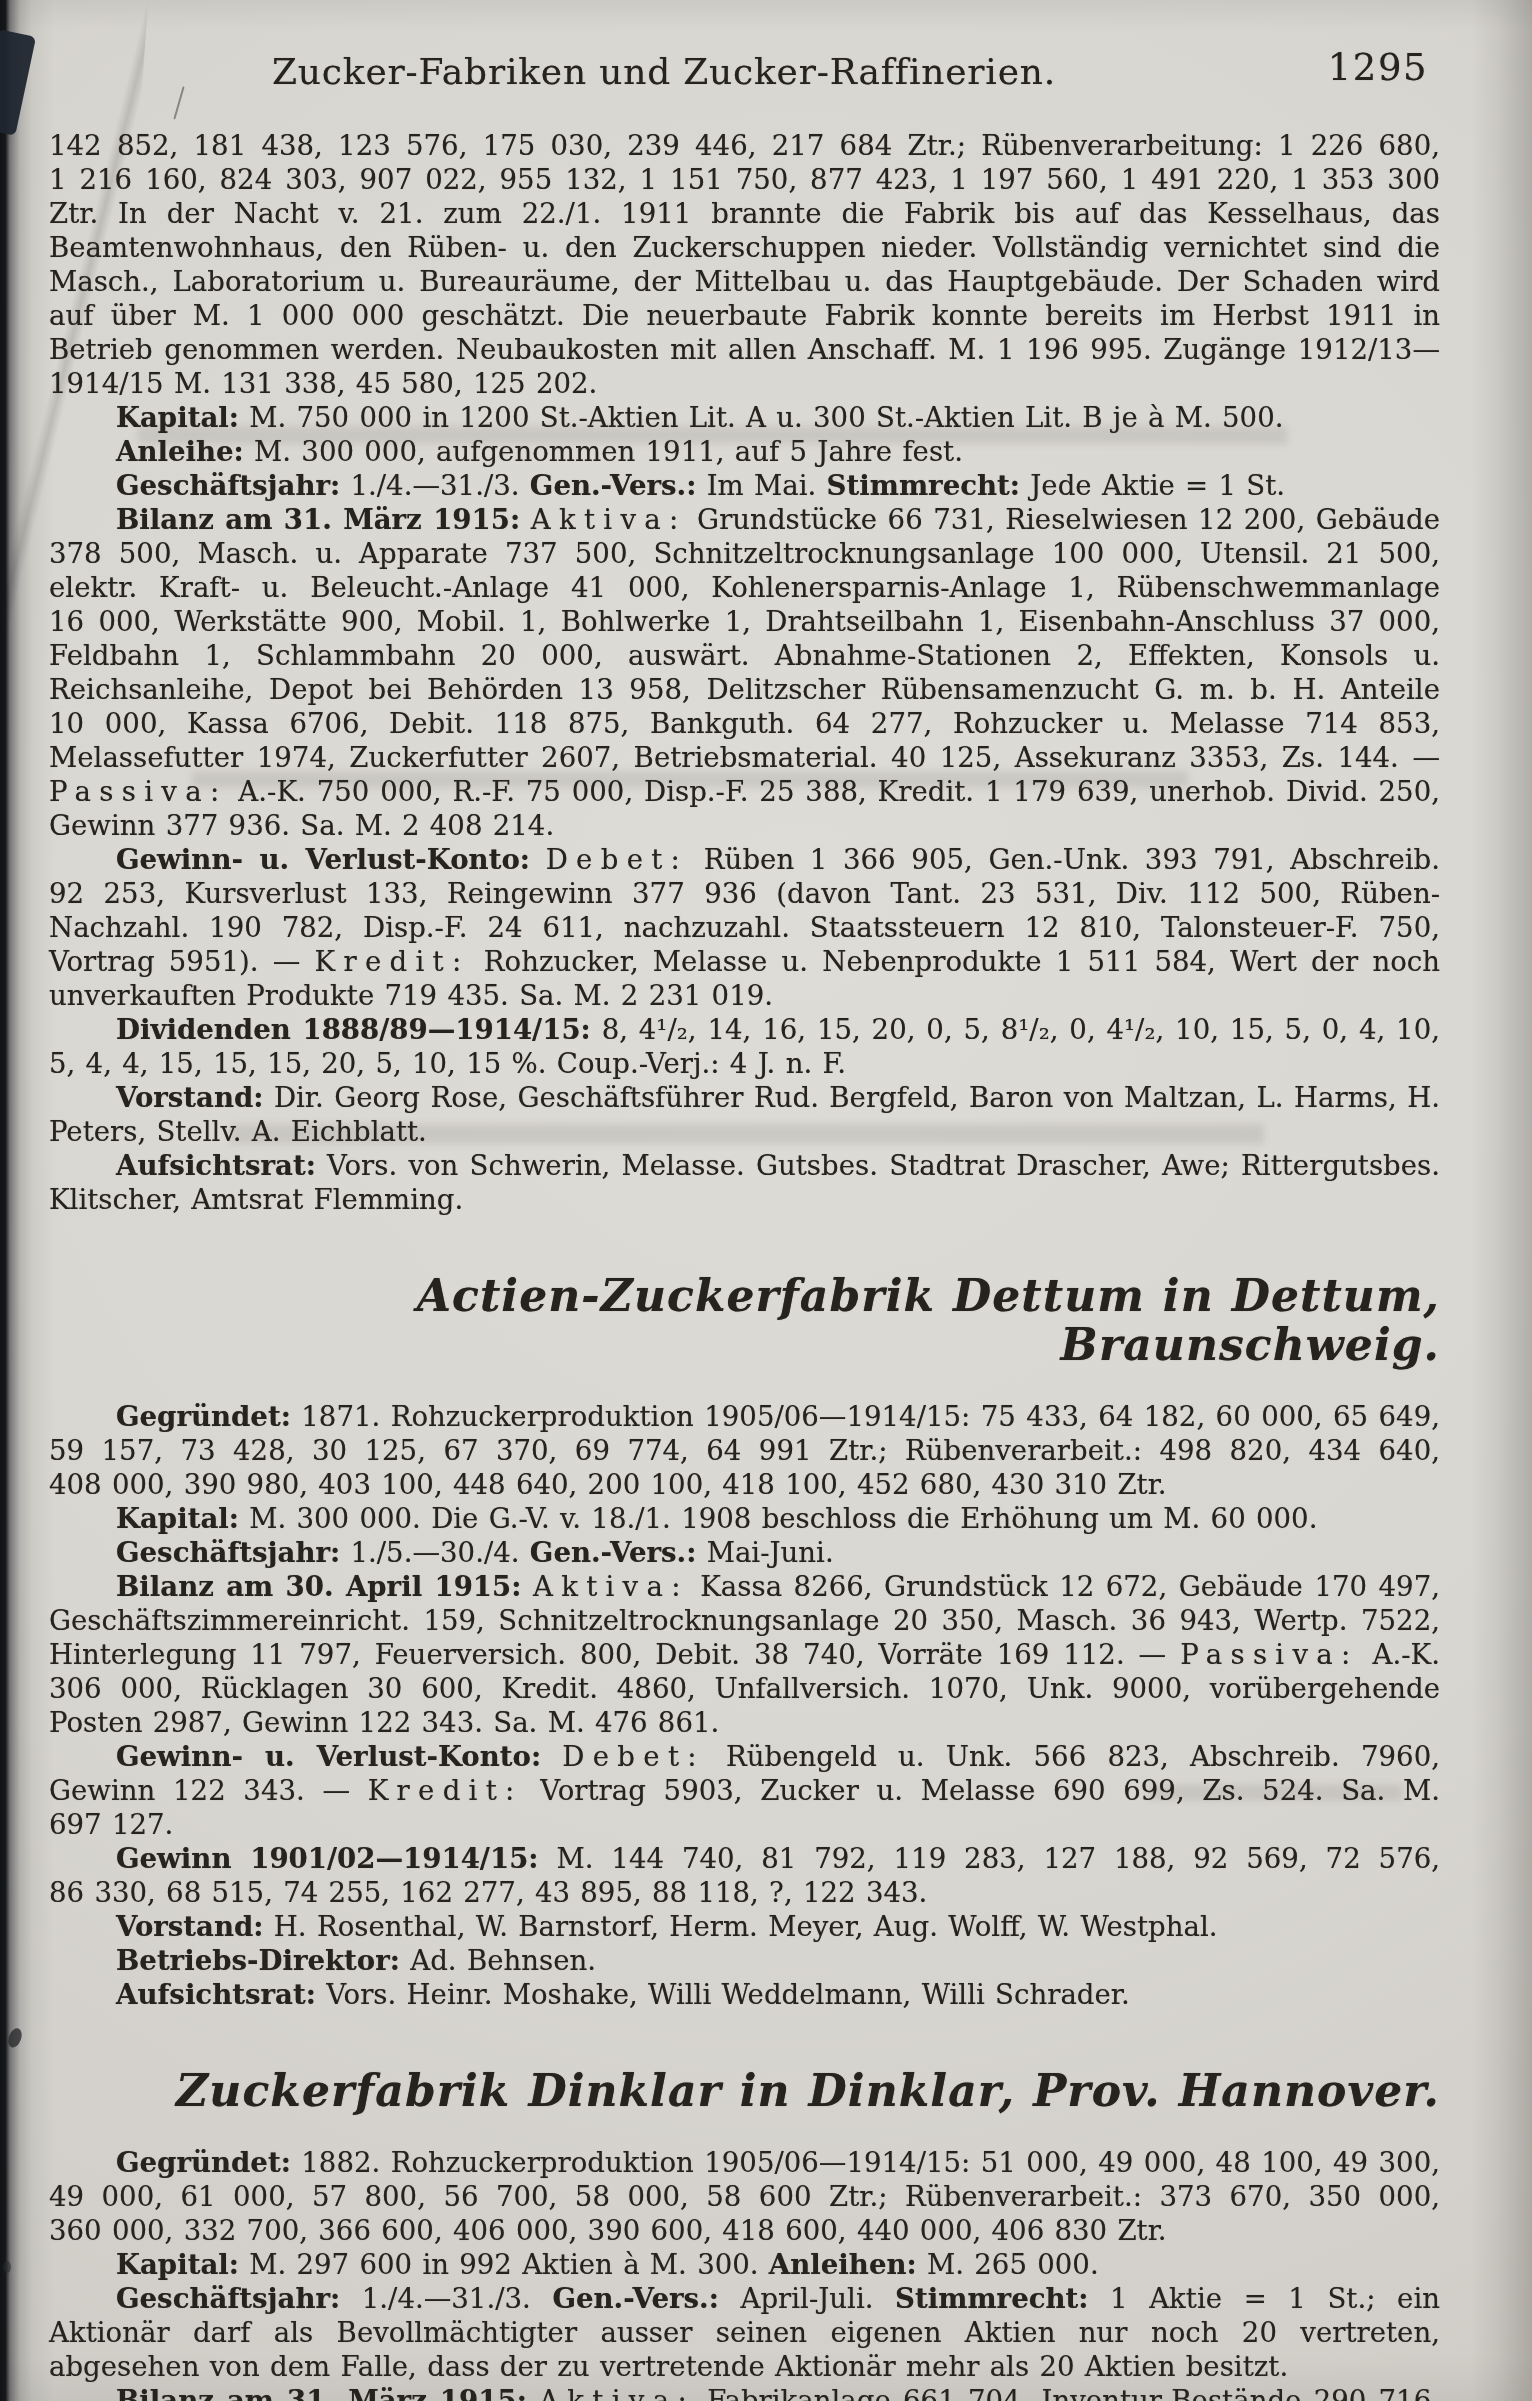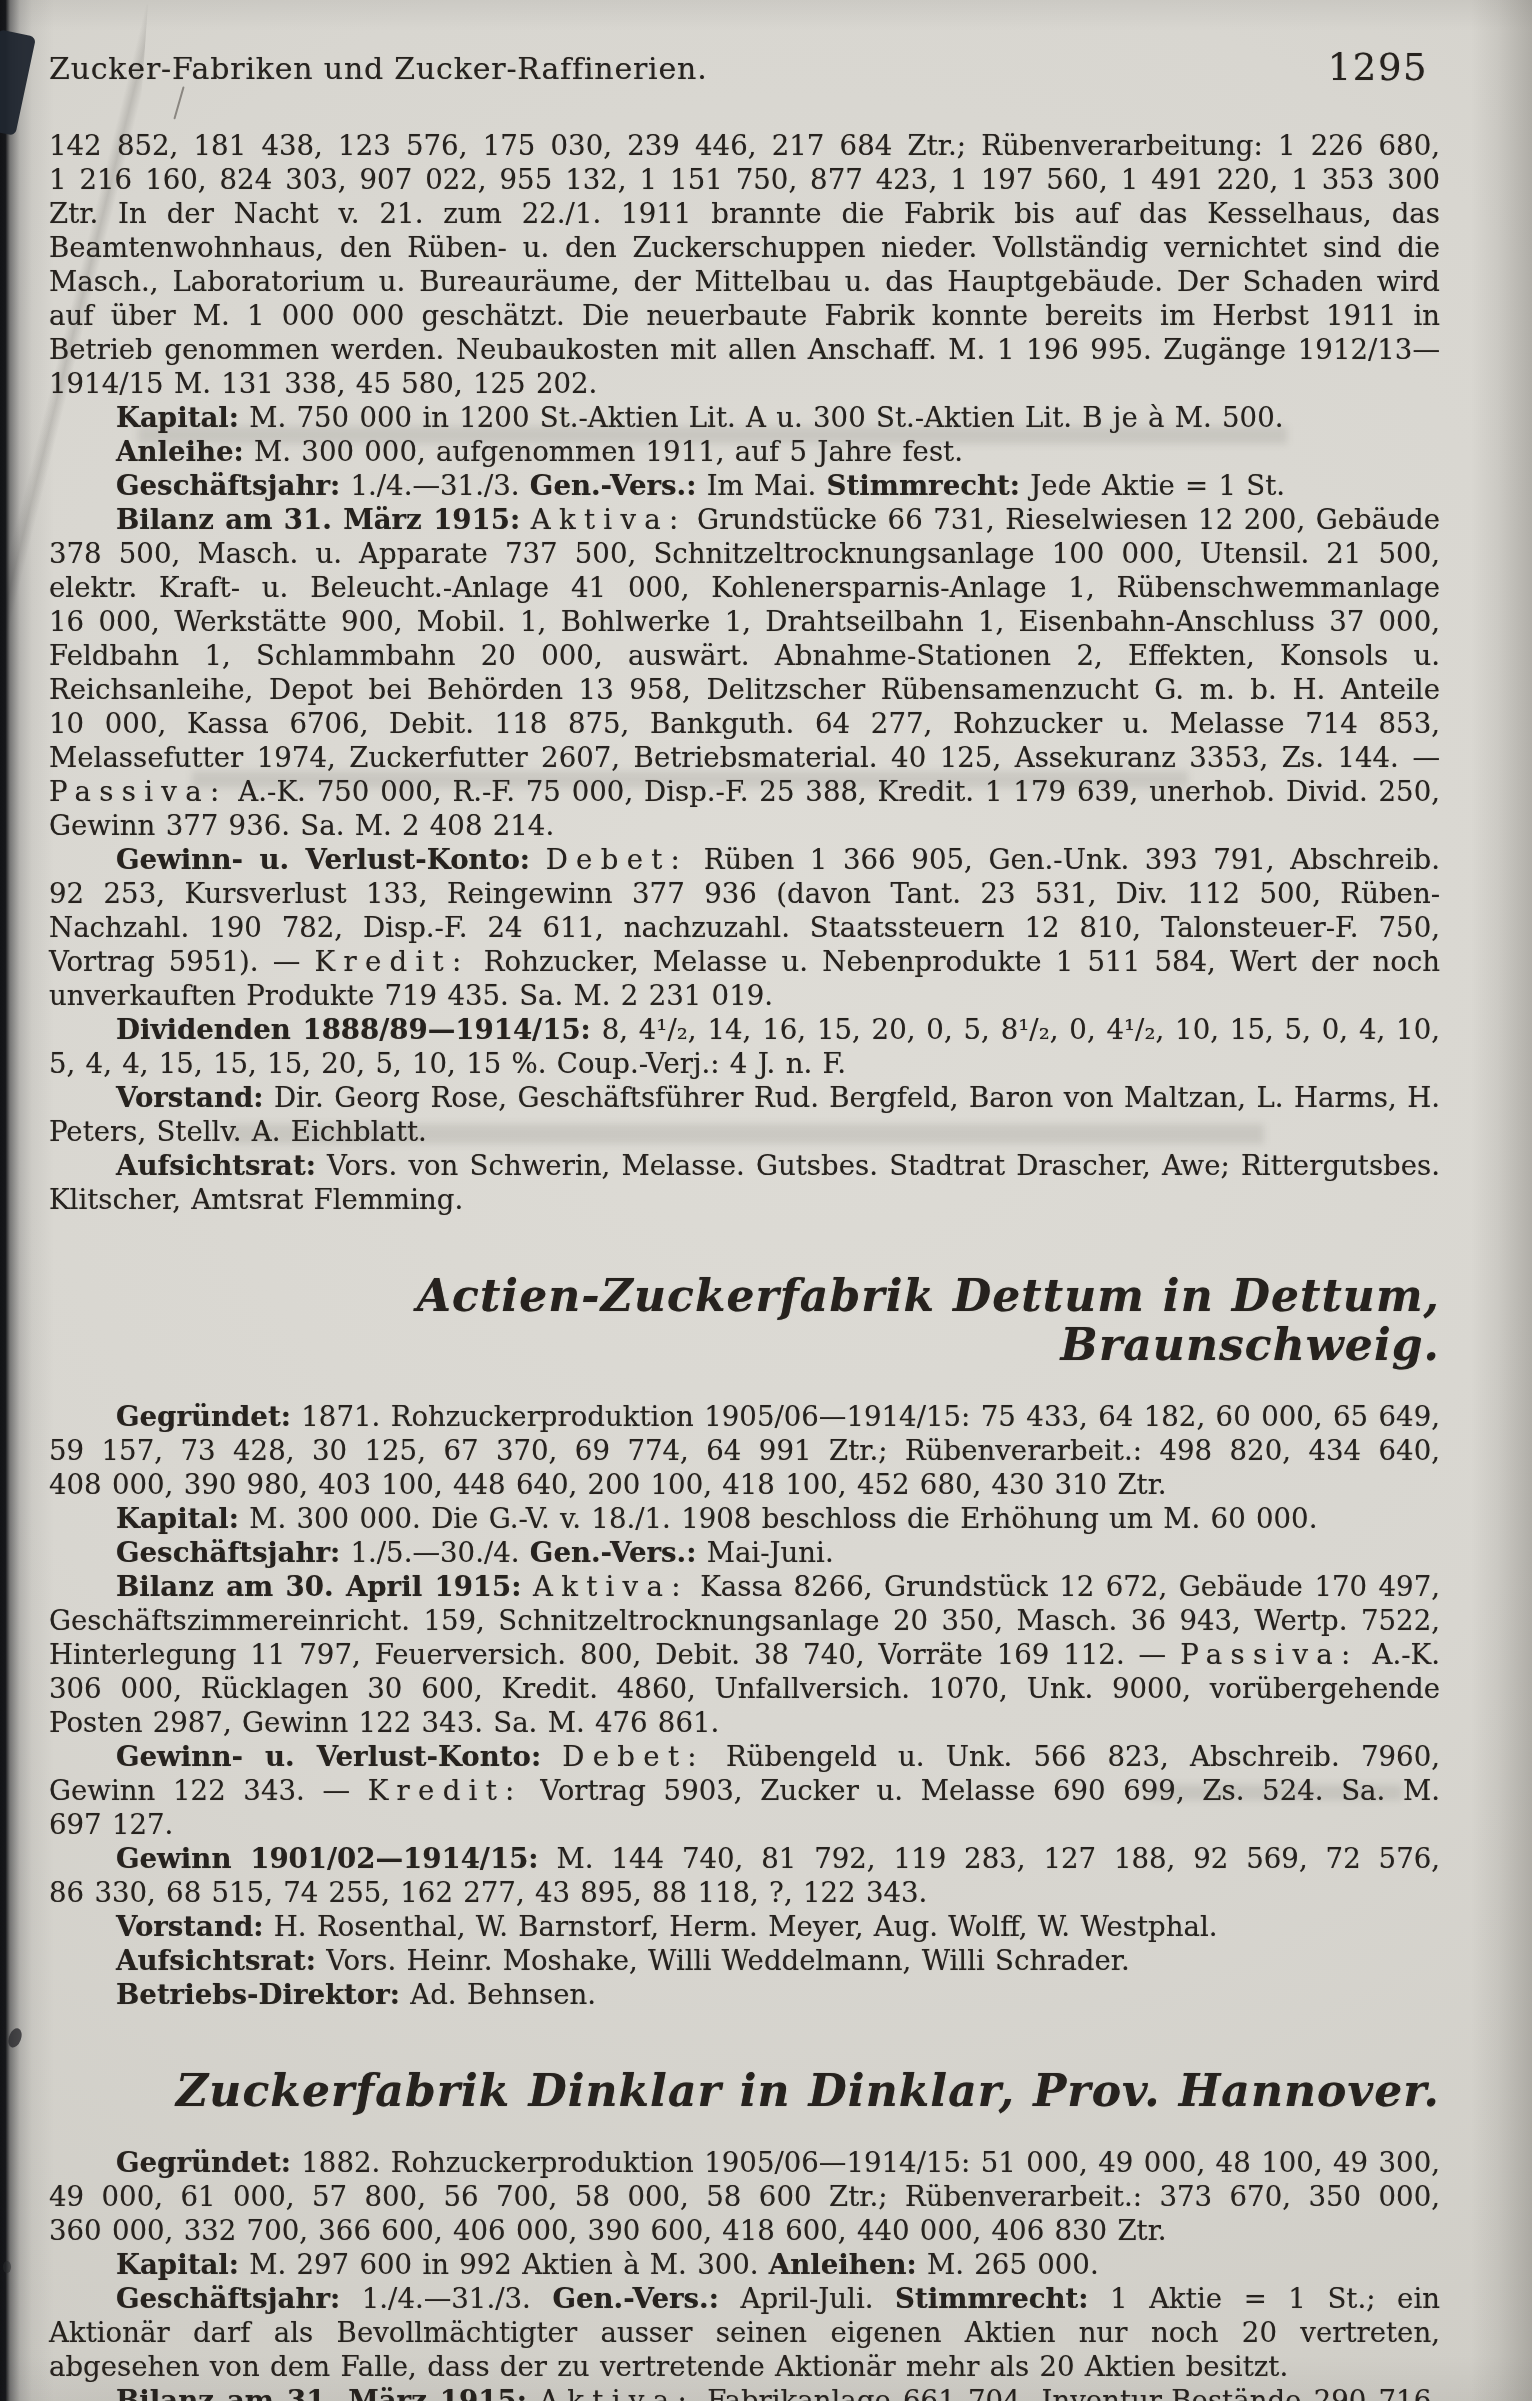--- a/index.html
+++ b/index.html
@@ -47,22 +47,22 @@
   .smudge-1{left:138px;top:426px;width:1149px;height:18.4px;}
   .smudge-2{left:192px;top:771px;width:996px;height:17px;}
   .smudge-3{left:230px;top:1124px;width:1034px;height:20px;}
   .smudge-4{left:1149px;top:1785px;width:253px;height:15.3px;}
 
   .running-head{
     position:absolute;left:49px;width:1391px;top:51px;z-index:5;
     height:46px;
   }
   .running-title{
-    position:absolute;left:0;right:161px;
-    font-size:30px;color:#26221e;letter-spacing:0.8px;
+    position:absolute;left:0;right:161px;text-align:center;
+    font-size:36px;color:#26221e;letter-spacing:0.8px;
     text-shadow:0 0 0.8px rgba(40,36,32,.5);
   }
   .page-number{
     position:absolute;right:12px;top:-4.6px;
     font-size:37px;color:#26221e;letter-spacing:1.5px;
     text-shadow:0 0 0.8px rgba(40,36,32,.5);
   }
 
   .content{
     position:absolute;left:49px;width:1391px;top:109px;z-index:5;
@@ -112,22 +112,22 @@
       </section>
       <section>
         <h2 class="section-heading">Actien-Zuckerfabrik Dettum in Dettum, Braunschweig.</h2>
         <p class="para"><span class="run-b">Gegründet:</span><span> 1871.  Rohzuckerproduktion 1905/06—1914/15: 75&nbsp;433, 64&nbsp;182, 60&nbsp;000, 65&nbsp;649, 59&nbsp;157, 73&nbsp;428, 30&nbsp;125, 67&nbsp;370, 69&nbsp;774, 64&nbsp;991 Ztr.; Rübenverarbeit.: 498&nbsp;820, 434&nbsp;640, 408&nbsp;000, 390&nbsp;980, 403&nbsp;100, 448&nbsp;640, 200&nbsp;100, 418&nbsp;100, 452&nbsp;680, 430&nbsp;310 Ztr.</span></p>
         <p class="para"><span class="run-b">Kapital:</span><span> M. 300&nbsp;000.  Die G.-V. v. 18./1. 1908 beschloss die Erhöhung um M. 60&nbsp;000.</span></p>
         <p class="para"><span class="run-b">Geschäftsjahr:</span><span> 1./5.—30./4.  </span><span class="run-b">Gen.-Vers.:</span><span> Mai-Juni.</span></p>
         <p class="para"><span class="run-b">Bilanz am 30. April 1915:</span><span> </span><span class="run-g">Aktiva:</span><span> Kassa 8266, Grundstück 12&nbsp;672, Gebäude 170&nbsp;497, Geschäftszimmereinricht. 159, Schnitzeltrocknungsanlage 20&nbsp;350, Masch. 36&nbsp;943, Wertp. 7522, Hinterlegung 11&nbsp;797, Feuerversich. 800, Debit. 38&nbsp;740, Vorräte 169&nbsp;112. — </span><span class="run-g">Passiva:</span><span> A.-K. 306&nbsp;000, Rücklagen 30&nbsp;600, Kredit. 4860, Unfallversich. 1070, Unk. 9000, vorübergehende Posten 2987, Gewinn 122&nbsp;343. Sa. M. 476&nbsp;861.</span></p>
         <p class="para"><span class="run-b">Gewinn- u. Verlust-Konto:</span><span> </span><span class="run-g">Debet:</span><span> Rübengeld u. Unk. 566&nbsp;823, Abschreib. 7960, Gewinn 122&nbsp;343. — </span><span class="run-g">Kredit:</span><span> Vortrag 5903, Zucker u. Melasse 690&nbsp;699, Zs. 524. Sa. M. 697&nbsp;127.</span></p>
         <p class="para"><span class="run-b">Gewinn 1901/02—1914/15:</span><span> M. 144&nbsp;740, 81&nbsp;792, 119&nbsp;283, 127&nbsp;188, 92&nbsp;569, 72&nbsp;576, 86&nbsp;330, 68&nbsp;515, 74&nbsp;255, 162&nbsp;277, 43&nbsp;895, 88&nbsp;118, ?, 122&nbsp;343.</span></p>
         <p class="para"><span class="run-b">Vorstand:</span><span> H. Rosenthal, W. Barnstorf, Herm. Meyer, Aug. Wolff, W. Westphal.</span></p>
+        <p class="para"><span class="run-b">Betriebs-Direktor:</span><span> Ad. Behnsen.</span></p>
         <p class="para"><span class="run-b">Aufsichtsrat:</span><span> Vors. Heinr. Moshake, Willi Weddelmann, Willi Schrader.</span></p>
-        <p class="para"><span class="run-b">Betriebs-Direktor:</span><span> Ad. Behnsen.</span></p>
       </section>
       <section>
         <h2 class="section-heading">Zuckerfabrik Dinklar in Dinklar, Prov. Hannover.</h2>
         <p class="para"><span class="run-b">Gegründet:</span><span> 1882.  Rohzuckerproduktion 1905/06—1914/15: 51&nbsp;000, 49&nbsp;000, 48&nbsp;100, 49&nbsp;300, 49&nbsp;000, 61&nbsp;000, 57&nbsp;800, 56&nbsp;700, 58&nbsp;000, 58&nbsp;600 Ztr.; Rübenverarbeit.: 373&nbsp;670, 350&nbsp;000, 360&nbsp;000, 332&nbsp;700, 366&nbsp;600, 406&nbsp;000, 390&nbsp;600, 418&nbsp;600, 440&nbsp;000, 406&nbsp;830 Ztr.</span></p>
         <p class="para"><span class="run-b">Kapital:</span><span> M. 297&nbsp;600 in 992 Aktien à M. 300.   </span><span class="run-b">Anleihen:</span><span> M. 265&nbsp;000.</span></p>
         <p class="para"><span class="run-b">Geschäftsjahr:</span><span> 1./4.—31./3.  </span><span class="run-b">Gen.-Vers.:</span><span> April-Juli.  </span><span class="run-b">Stimmrecht:</span><span> 1 Aktie = 1 St.; ein Aktionär darf als Bevollmächtigter ausser seinen eigenen Aktien nur noch 20 vertreten, abgesehen von dem Falle, dass der zu vertretende Aktionär mehr als 20 Aktien besitzt.</span></p>
         <p class="para"><span class="run-b">Bilanz am 31. März 1915:</span><span> </span><span class="run-g">Aktiva:</span><span> Fabrikanlage 661&nbsp;704, Inventur-Bestände 290&nbsp;716, Kassa 163, Debit. 44&nbsp;375. — </span><span class="run-g">Passiva:</span><span> A.-K. 297&nbsp;600, Anleihen 265&nbsp;000, Rücklagen 4885, Kredit. 383&nbsp;408, Gewinn 46&nbsp;066. Sa. M. 996&nbsp;959.</span></p>
       </section>
     </div>
 

